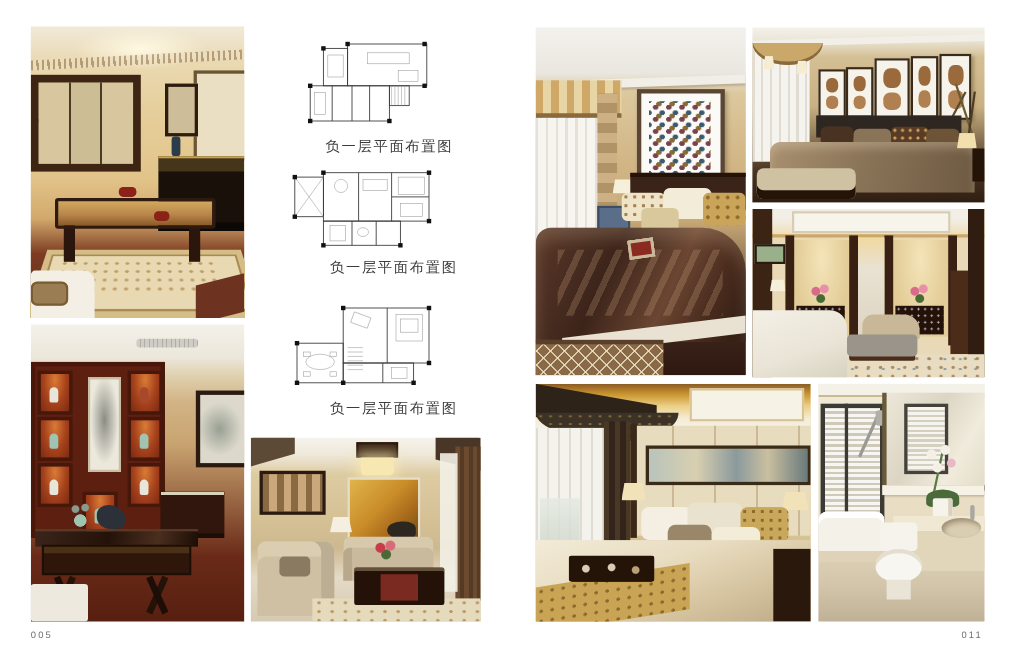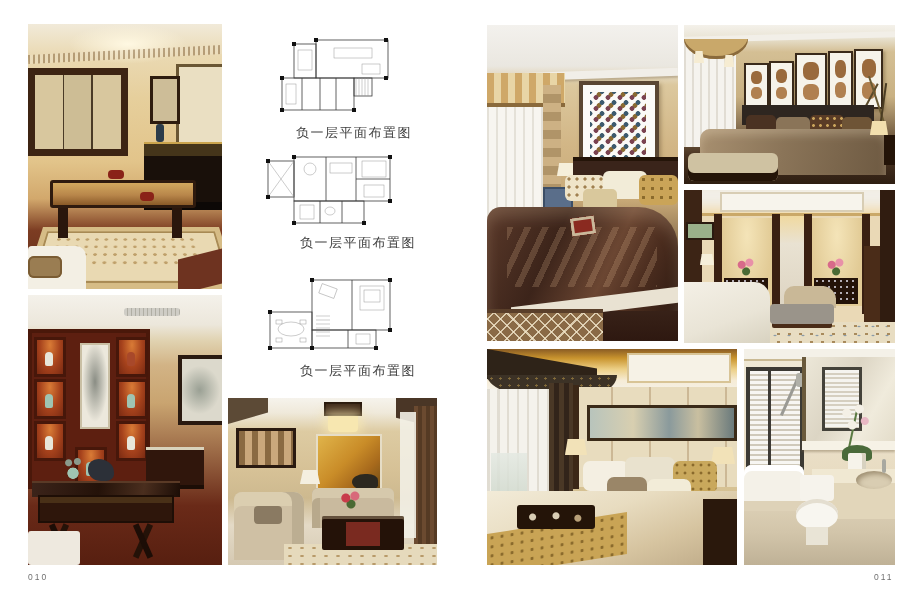--- a/index.html
+++ b/index.html
@@ -480,21 +480,21 @@
     <div class="p3-sofa-back"></div>
     <div class="p3-sofa-l"></div>
     <div class="p3-pillow"></div>
     <div class="p3-flowers"></div>
     <div class="p3-rug"></div>
     <div class="p3-table">
         <div class="p3-runner"></div>
       </div>
   </div>
 
-  <div class="pgnum" style="left:28px;top:572px">010</div>
+  <div class="pgnum" style="left:28px;top:572px">005</div>
 
   <div class="ph p4">
     <div class="p4-cornice"></div>
     <div class="p4-sheer"></div>
     <div class="p4-valance"></div>
     <div class="p4-drape"></div>
     <div class="p4-dotart">
         <div class="p4-dots"></div>
       </div>
     <div class="p4-lamp"></div>

